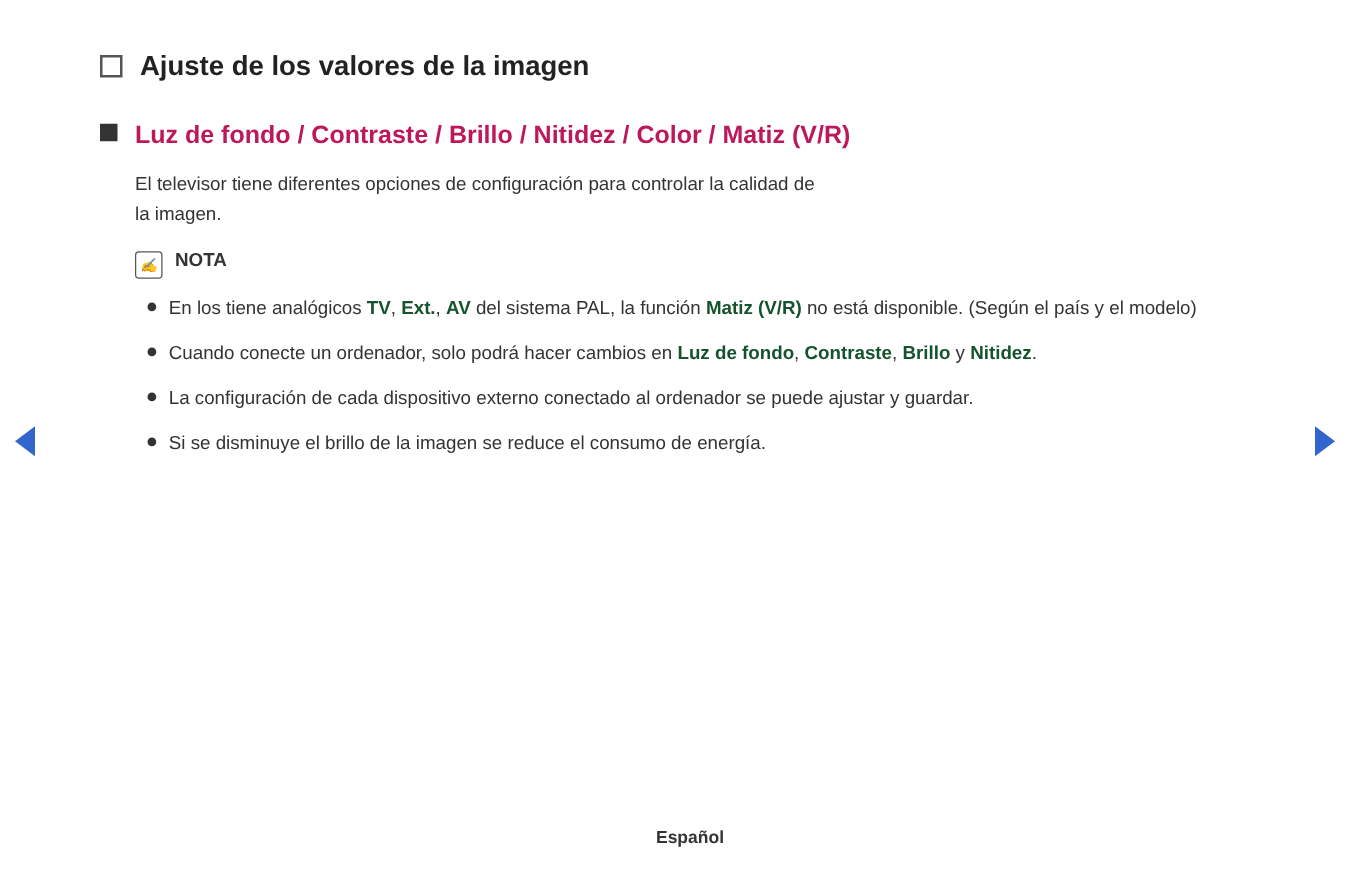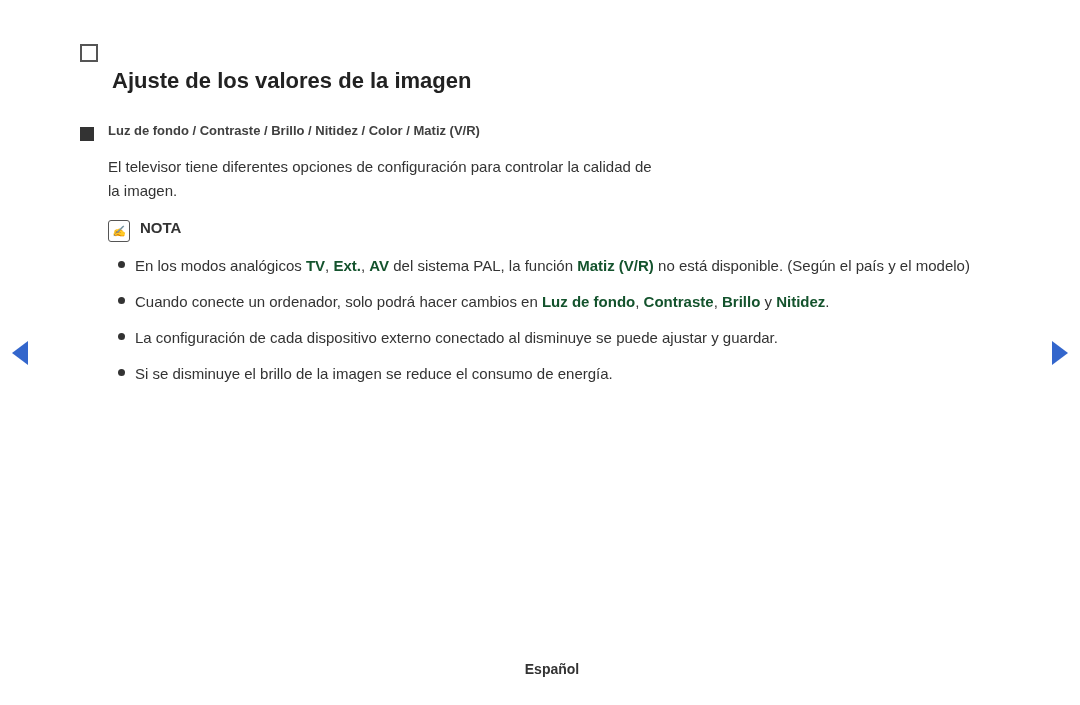--- a/index.html
+++ b/index.html
@@ -39,42 +39,41 @@
       border: 2px solid #555555;
       display: inline-block;
       flex-shrink: 0;
       margin-top: 4px;
     }
 
     .page-title-text {
       font-size: 22px;
       font-weight: bold;
       color: #222222;
-      margin-top: 28px;
     }
 
     .section {
       display: flex;
       gap: 14px;
       margin-bottom: 14px;
     }
 
     .section-bullet-square {
       width: 14px;
       height: 14px;
       background-color: #333333;
       display: inline-block;
       flex-shrink: 0;
       margin-top: 5px;
     }
 
     .section-heading {
-      font-size: 13px;
-      font-weight: bold;
-      color: #404040;
+      font-size: 20px;
+      font-weight: bold;
+      color: #be185d;
       line-height: 1.4;
     }
 
     .section-body {
       margin-left: 28px;
     }
 
     .section-description {
       font-size: 15px;
       color: #333333;
@@ -211,34 +210,34 @@
     <div class="note-box">
       <div class="note-icon">✍</div>
       <span class="note-label">NOTA</span>
     </div>
 
     <ul class="bullet-list">
 
       <li>
         <span class="bullet-dot"></span>
         <span>
-          <span>En los modos analógicos </span><span class="link">TV</span><span>, </span><span class="link">Ext.</span><span>, </span><span class="link">AV</span><span> del sistema PAL, la función </span><span class="link">Matiz (V/R)</span><span> no está disponible. (Según el país y el modelo)</span>
+          <span>En los tiene analógicos </span><span class="link">TV</span><span>, </span><span class="link">Ext.</span><span>, </span><span class="link">AV</span><span> del sistema PAL, la función </span><span class="link">Matiz (V/R)</span><span> no está disponible. (Según el país y el modelo)</span>
         </span>
       </li>
 
       <li>
         <span class="bullet-dot"></span>
         <span>
           <span>Cuando conecte un ordenador, solo podrá hacer cambios en </span><span class="link">Luz de fondo</span><span>, </span><span class="link">Contraste</span><span>, </span><span class="link">Brillo</span><span> y </span><span class="link">Nitidez</span><span>.</span>
         </span>
       </li>
 
       <li>
         <span class="bullet-dot"></span>
-        <span>La configuración de cada dispositivo externo conectado al disminuye se puede ajustar y guardar.</span>
+        <span>La configuración de cada dispositivo externo conectado al ordenador se puede ajustar y guardar.</span>
       </li>
 
       <li>
         <span class="bullet-dot"></span>
         <span>Si se disminuye el brillo de la imagen se reduce el consumo de energía.</span>
       </li>
 
     </ul>
   </div>
 

